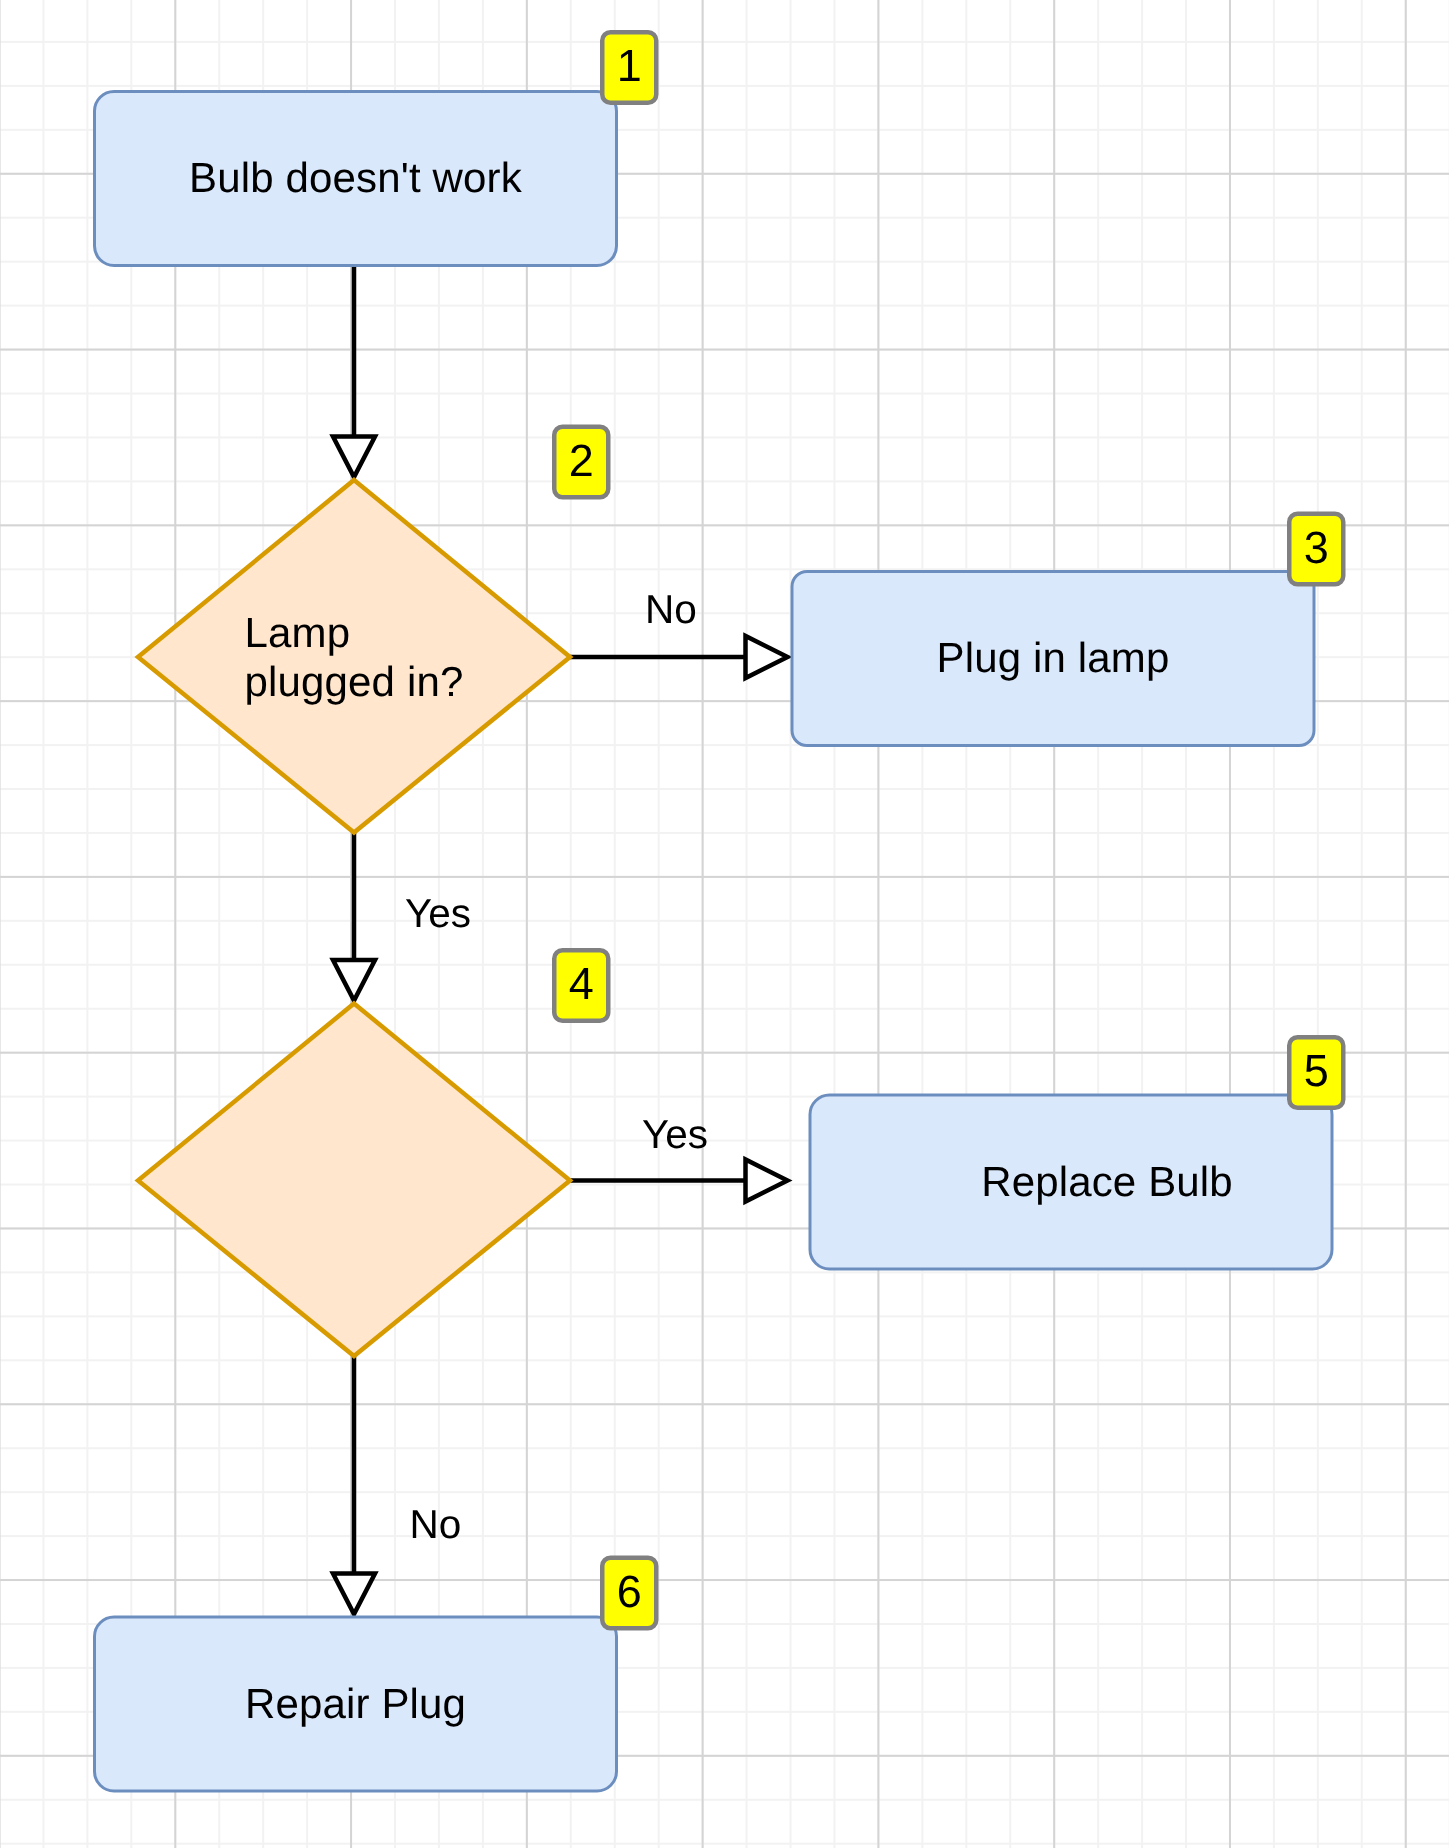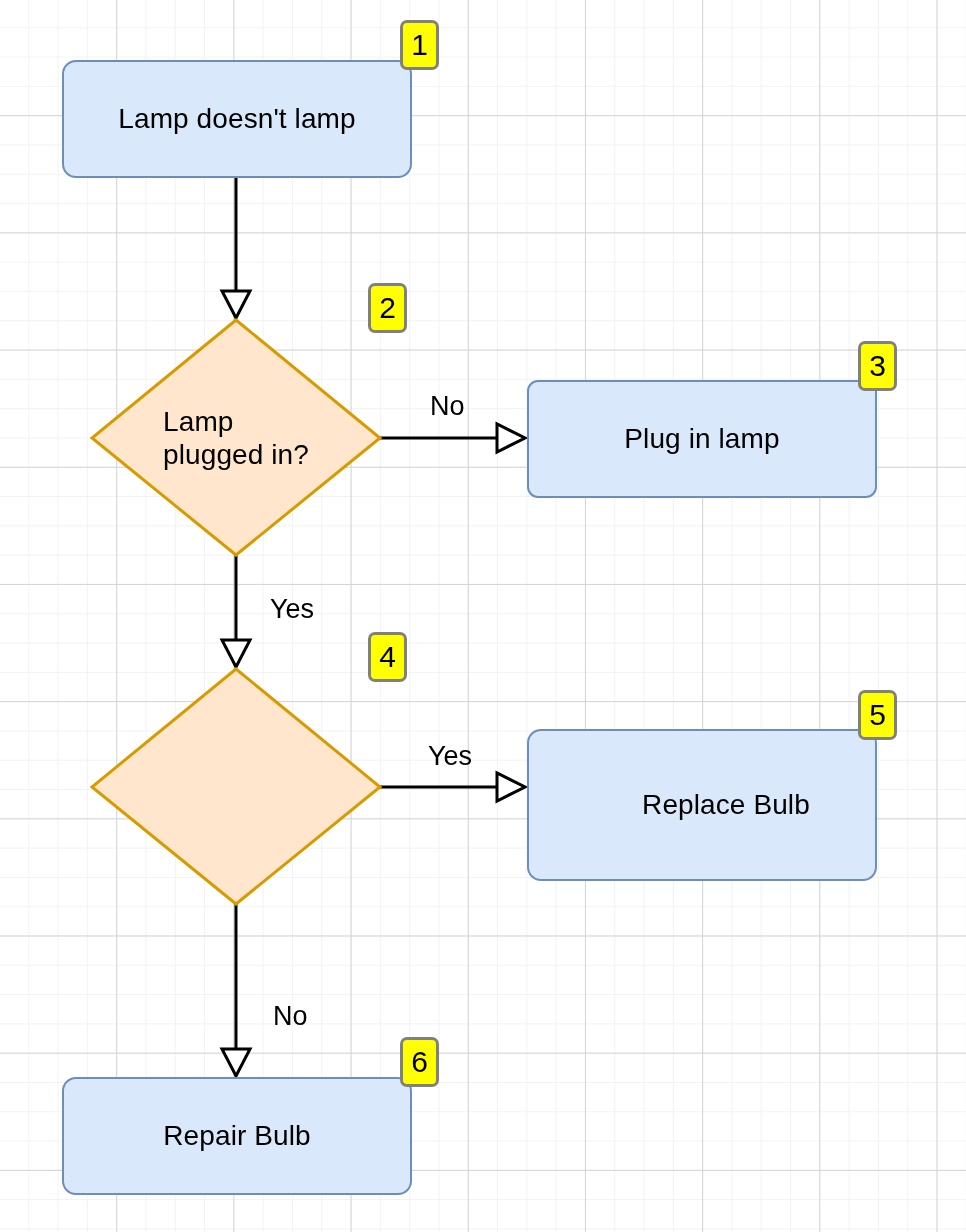--- a/index.html
+++ b/index.html
@@ -120,21 +120,21 @@
       <line x1="236" y1="902" x2="236" y2="1050" stroke="#000000" stroke-width="3"></line>
       <path d="M 222 1049 L 250 1049 L 236 1076 Z" fill="#ffffff" stroke="#000000" stroke-width="3" stroke-linejoin="miter"></path>
     </g>
 
     <polygon points="236,320 380,438 236,555 92,438" fill="#ffe6cc" stroke="#d79b00" stroke-width="3" stroke-linejoin="miter"></polygon>
 
     <polygon points="236,669 380,787 236,904 92,787" fill="#ffe6cc" stroke="#d79b00" stroke-width="3" stroke-linejoin="miter"></polygon>
   </svg>
 
   <div class="node process-box" style="left:62px; top:60px; width:350px; height:118px;">
-    <span class="node-label">Lamp doesn't lamp</span>
+    <span class="node-label">Bulb doesn't work</span>
   </div>
   <div class="badge" style="left:400px; top:20px;">
     <span>1</span>
   </div>
 
   <div class="decision-label" style="left:108px; top:380px; width:256px; height:116px;">
     <span class="node-label">Lamp
 plugged in?</span>
   </div>
   <div class="badge" style="left:368px; top:283px;">
@@ -145,29 +145,29 @@
     <span class="node-label">Plug in lamp</span>
   </div>
   <div class="badge" style="left:858px; top:341px;">
     <span>3</span>
   </div>
 
   <div class="badge" style="left:368px; top:632px;">
     <span>4</span>
   </div>
 
-  <div class="node process-box" style="left:527px; top:729px; width:350px; height:152px;padding-left:48px;">
+  <div class="node process-box" style="left:539px; top:729px; width:350px; height:118px;padding-left:48px;">
     <span class="node-label">Replace Bulb</span>
   </div>
   <div class="badge" style="left:858px; top:690px;">
     <span>5</span>
   </div>
 
   <div class="node process-box" style="left:62px; top:1077px; width:350px; height:118px;">
-    <span class="node-label">Repair Bulb</span>
+    <span class="node-label">Repair Plug</span>
   </div>
   <div class="badge" style="left:400px; top:1037px;">
     <span>6</span>
   </div>
 
   <div class="edge-label" style="left:430px; top:393px;">No</div>
 
   <div class="edge-label" style="left:270px; top:596px;">Yes</div>
 
   <div class="edge-label" style="left:428px; top:743px;">Yes</div>

